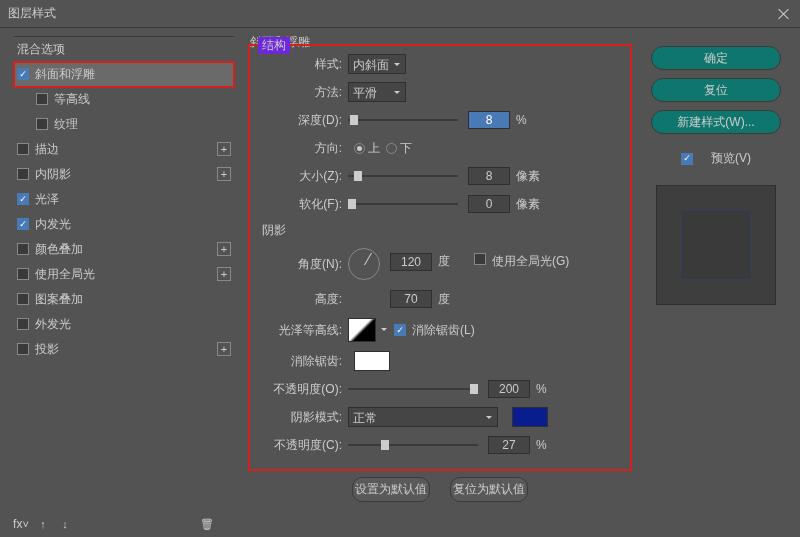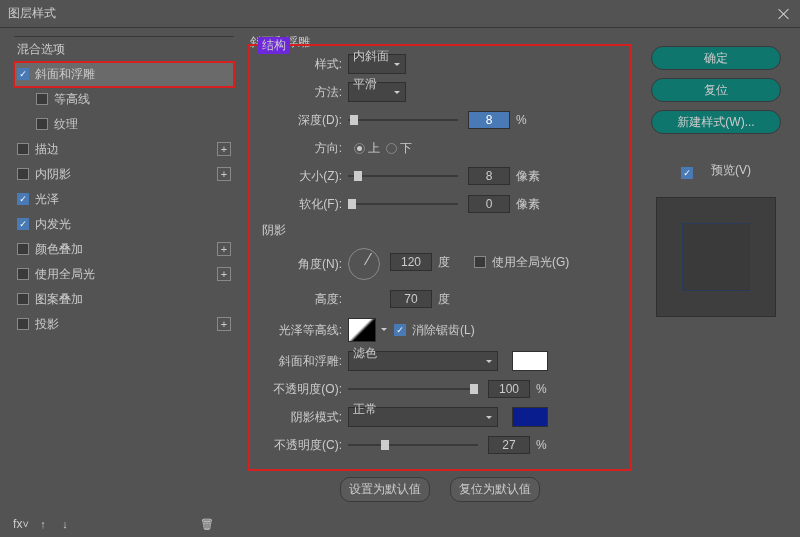--- a/index.html
+++ b/index.html
@@ -21,41 +21,41 @@
 .chk.on::after{content:"✓";font-size:9px;line-height:1}
 .plus{margin-left:auto;width:14px;height:14px;border:1px solid #888;display:flex;align-items:center;justify-content:center;font-size:11px;color:#ccc}
 .red-box{outline:2px solid #d62020;outline-offset:-1px}
 .center{flex:1;padding:0 4px;position:relative}
 .panel-label{position:absolute;top:-2px;left:6px}
 .fieldset{border:1px solid #3a3a3a;position:relative;padding:8px 10px 6px 10px;margin-top:8px}
 .fieldset.red{border:2px solid #d62020}
 .legend{position:absolute;top:-9px;left:8px;background:#6d28d9;padding:0 4px}
 .row{display:flex;align-items:center;margin-bottom:8px;height:20px}
 .lbl{width:82px;text-align:right;margin-right:6px}
-.dd{background:#454545;border:1px solid #2f2f2f;height:20px;min-width:58px;display:flex;align-items:flex-end;padding:8px 4px;position:relative;margin-right:8px}
+.dd{background:#454545;border:1px solid #2f2f2f;height:20px;min-width:58px;display:flex;align-items:flex-start;padding:2px 4px;position:relative;margin-right:8px}
 .dd.wide{min-width:150px}
 .dd::after{content:"";position:absolute;right:5px;top:8px;border:3px solid transparent;border-top-color:#ccc}
 .radio{width:11px;height:11px;border:1px solid #888;border-radius:50%;margin:0 3px 0 6px;display:inline-block;position:relative}
 .radio.on::after{content:"";position:absolute;left:2px;top:2px;width:5px;height:5px;background:#ccc;border-radius:50%}
 .slider{flex:0 0 110px;height:14px;position:relative;margin-right:10px}
 .slider::before{content:"";position:absolute;left:0;right:0;top:6px;height:2px;background:#3a3a3a}
 .thumb{position:absolute;top:2px;width:8px;height:10px;background:#ccc}
 .num{width:42px;height:18px;background:#454545;border:1px solid #2f2f2f;text-align:center;line-height:16px;margin-right:6px}
 .num.sel{background:#4a7ab5;color:#fff}
 .unit{width:28px}
 .subhead{margin:6px 0 8px 2px}
 .angle-wheel{width:32px;height:32px;border:1px solid #888;border-radius:50%;margin-right:10px;position:relative}
 .angle-wheel::after{content:"";position:absolute;left:15px;top:2px;width:1px;height:14px;background:#ccc;transform-origin:bottom;transform:rotate(30deg)}
 .contour{width:28px;height:24px;background:linear-gradient(135deg,#fff 0%,#fff 45%,#000 55%,#000 100%);border:1px solid #2f2f2f;margin-right:4px;position:relative}
 .contour::after{content:"";position:absolute;right:-12px;top:9px;border:3px solid transparent;border-top-color:#ccc}
 .color-sw{width:36px;height:20px;border:1px solid #2f2f2f;margin-left:6px}
 .swA{background:#fff}
 .swB{background:#0a1d8f}
 .btns{display:flex;gap:20px;justify-content:center;margin-top:6px}
-.btn-sm{background:#5a5a5a;border:1px solid #3a3a3a;border-radius:10px;padding:3px 8px}
+.btn-sm{background:#5a5a5a;border:1px solid #3a3a3a;border-radius:10px;padding:3px 2px}
 .right{width:160px;padding:10px 14px;display:flex;flex-direction:column;align-items:center;gap:8px}
 .btn{width:130px;height:24px;background:#0f766e;border:1px solid #3a3a3a;border-radius:12px;display:flex;align-items:center;justify-content:center}
 .preview{width:120px;height:120px;background:#3e3e3e;border:1px solid #2f2f2f;margin-top:10px;display:flex;align-items:center;justify-content:center}
 .preview-inner{width:68px;height:68px;border:1px solid #2b3a5a;background:#3a3a3a}
 .footer{position:absolute;bottom:6px;left:14px;display:flex;gap:8px;align-items:center;color:#aaa}
 .footer .ico{width:14px;height:14px;display:flex;align-items:center;justify-content:center;font-size:11px}
 </style>
 </head>
 <body>
 
@@ -112,20 +112,24 @@
           <span class="chk"></span>
           <span>使用全局光</span>
           <span class="plus">+</span>
         </div>
       <div class="style-row">
           <span class="chk"></span>
           <span>图案叠加</span>
         </div>
       <div class="style-row">
           <span class="chk"></span>
+          <span>外发光</span>
+        </div>
+      <div class="style-row">
+          <span class="chk"></span>
           <span>投影</span>
           <span class="plus">+</span>
         </div>
     </div>
     <div class="footer">
       <span class="ico"><span>fx</span>˅</span>
       <span class="ico">↑</span>
       <span class="ico">↓</span>
       <span class="ico" style="margin-left:120px">🗑</span>
     </div>
@@ -179,21 +183,21 @@
           <div class="num">0</div>
           <span class="unit">像素</span>
         </div>
 
       <div class="subhead">阴影</div>
 
       <div class="row" style="height:34px">
           <span class="lbl">角度(N):</span>
           <div class="angle-wheel"></div>
         <div>
-          <div style="display:flex;align-items:center;margin-bottom:4px">
+          <div style="display:flex;align-items:flex-start;margin-bottom:4px">
               <div class="num">120</div>
               <span class="unit">度</span>
               <span class="chk" style="margin-left:8px"></span>
               <span>使用全局光(G)</span>
             </div>
         </div>
       </div>
       <div class="row">
           <span class="lbl">高度:</span>
           <div style="width:42px"></div>
@@ -201,32 +205,29 @@
           <span class="unit">度</span>
         </div>
       <div class="row" style="height:26px">
           <span class="lbl">光泽等高线:</span>
           <div class="contour"></div>
           <span style="width:14px"></span>
           <span class="chk on"></span>
           <span>消除锯齿(L)</span>
         </div>
       <div class="row">
-          <span class="lbl">斜面和浮雕:</span>
-          <div class="dd wide">
-            <span>滤色</span>
-          </div>
+          <span class="lbl">消除锯齿:</span>
           <div class="color-sw swA"></div>
         </div>
       <div class="row">
           <span class="lbl">不透明度(O):</span>
           <div class="slider" style="flex:0 0 130px">
             <div class="thumb" style="left:122px"></div>
           </div>
-          <div class="num">100</div>
+          <div class="num">200</div>
           <span class="unit">%</span>
         </div>
       <div class="row">
           <span class="lbl">阴影模式:</span>
           <div class="dd wide">
             <span>正常</span>
           </div>
           <div class="color-sw swB"></div>
         </div>
       <div class="row">
@@ -241,21 +242,21 @@
     <div class="btns">
       <div class="btn-sm">设置为默认值</div>
       <div class="btn-sm">复位为默认值</div>
     </div>
   </div>
 
   <div class="right">
     <div class="btn">确定</div>
     <div class="btn">复位</div>
     <div class="btn">新建样式(W)...</div>
-    <div style="display:flex;align-items:flex-end;gap:12px;margin-top:20px">
+    <div style="display:flex;align-items:center;gap:12px;margin-top:8px">
         <span class="chk on"></span>
         <span>预览(V)</span>
       </div>
     <div class="preview">
         <div class="preview-inner"></div>
       </div>
   </div>
 </div>
 
 </body></html>

